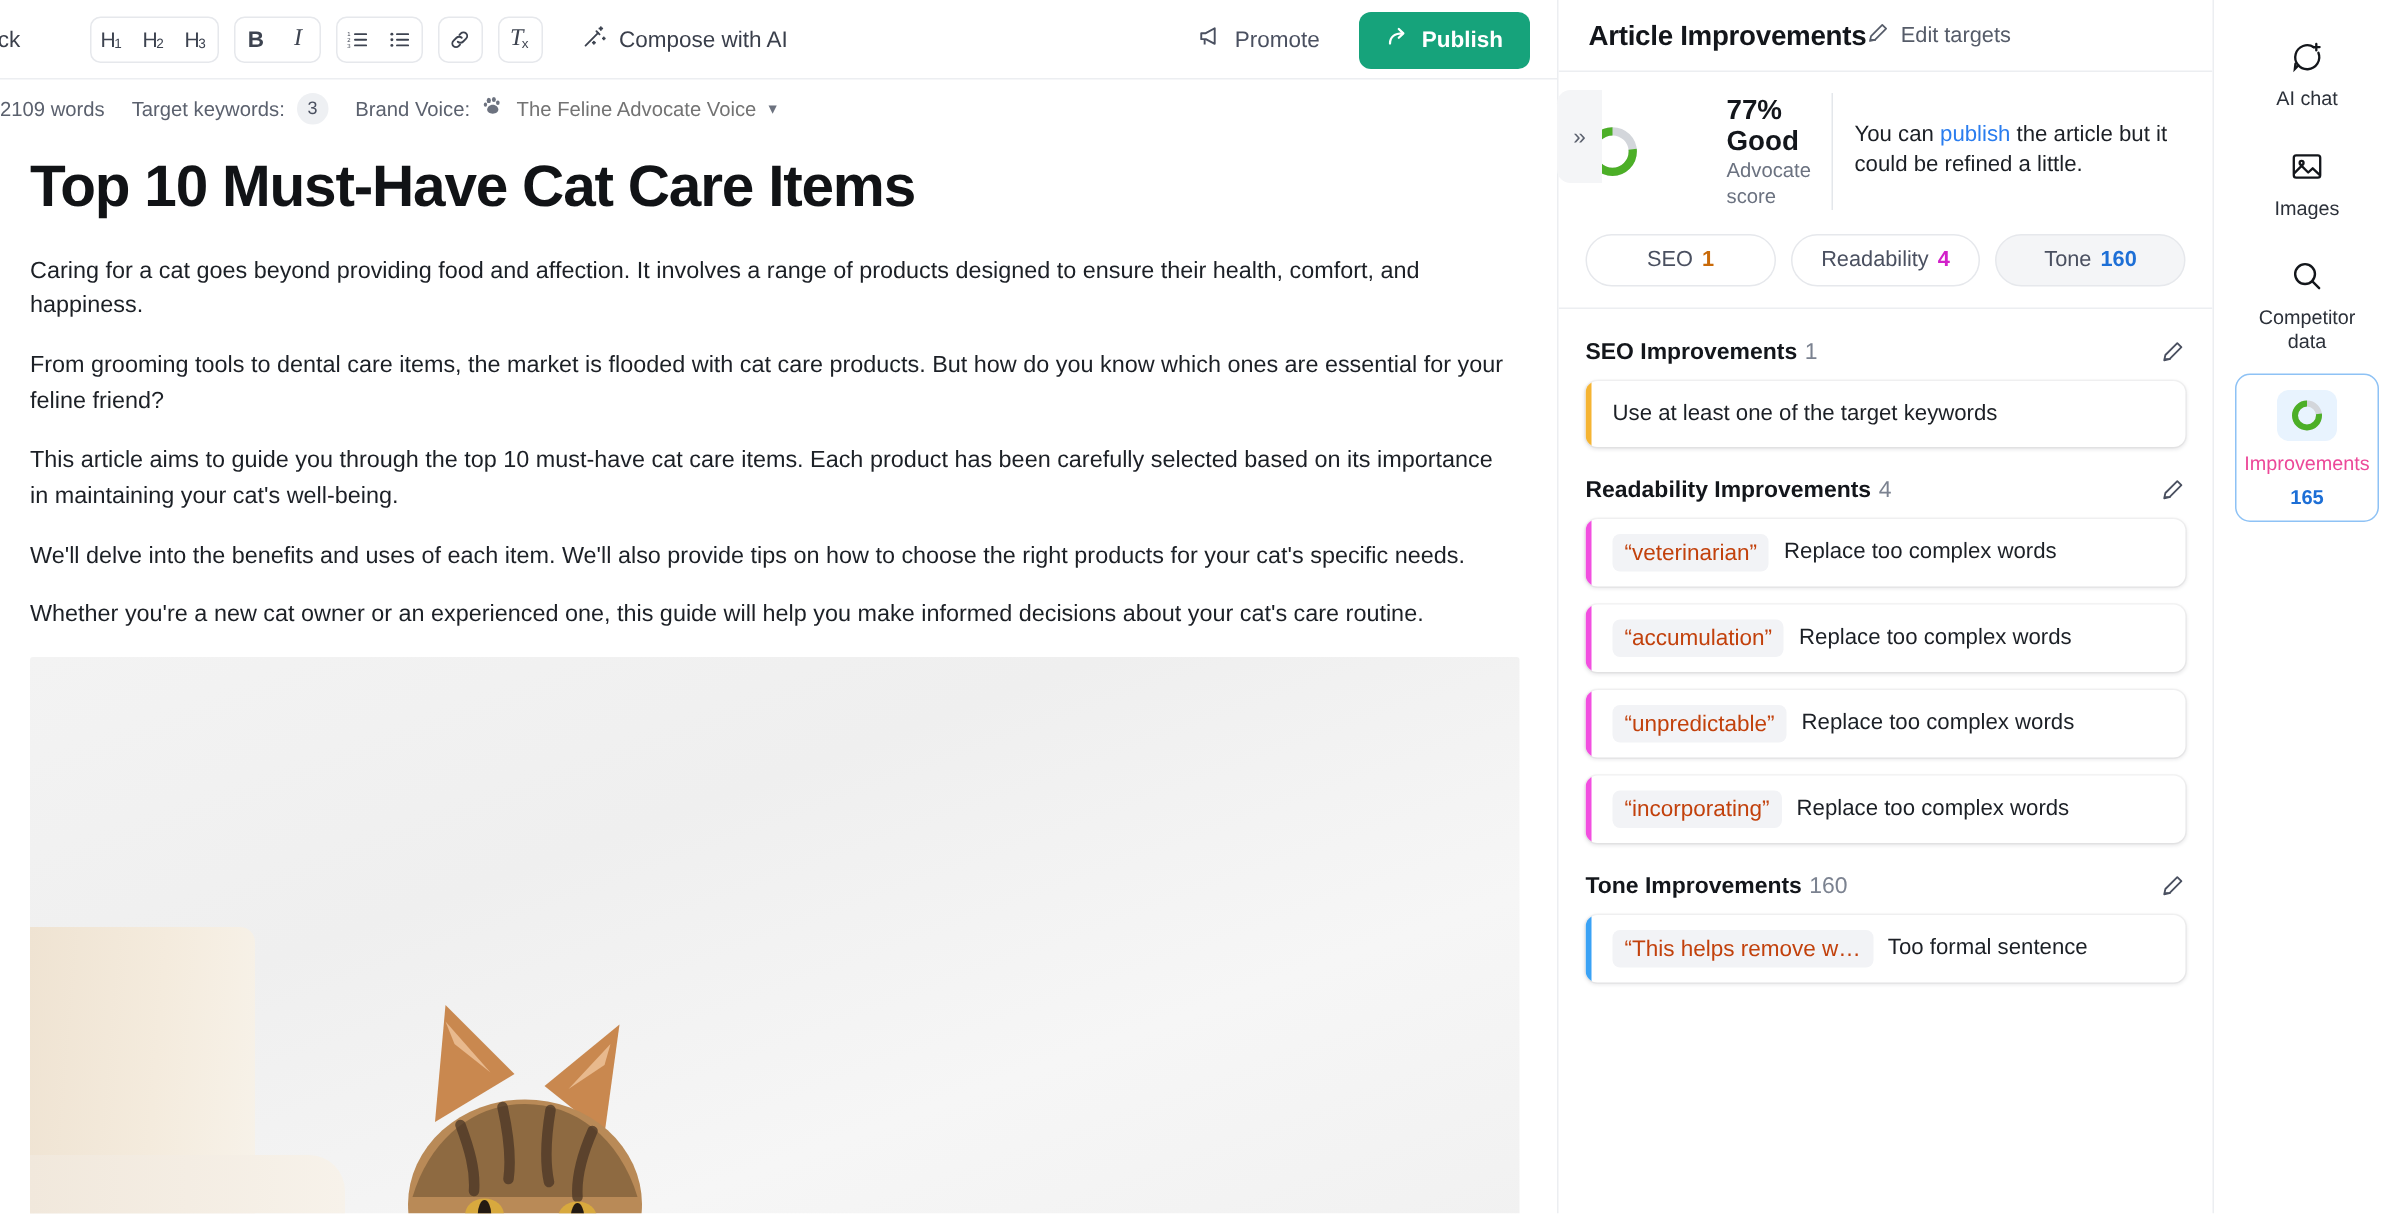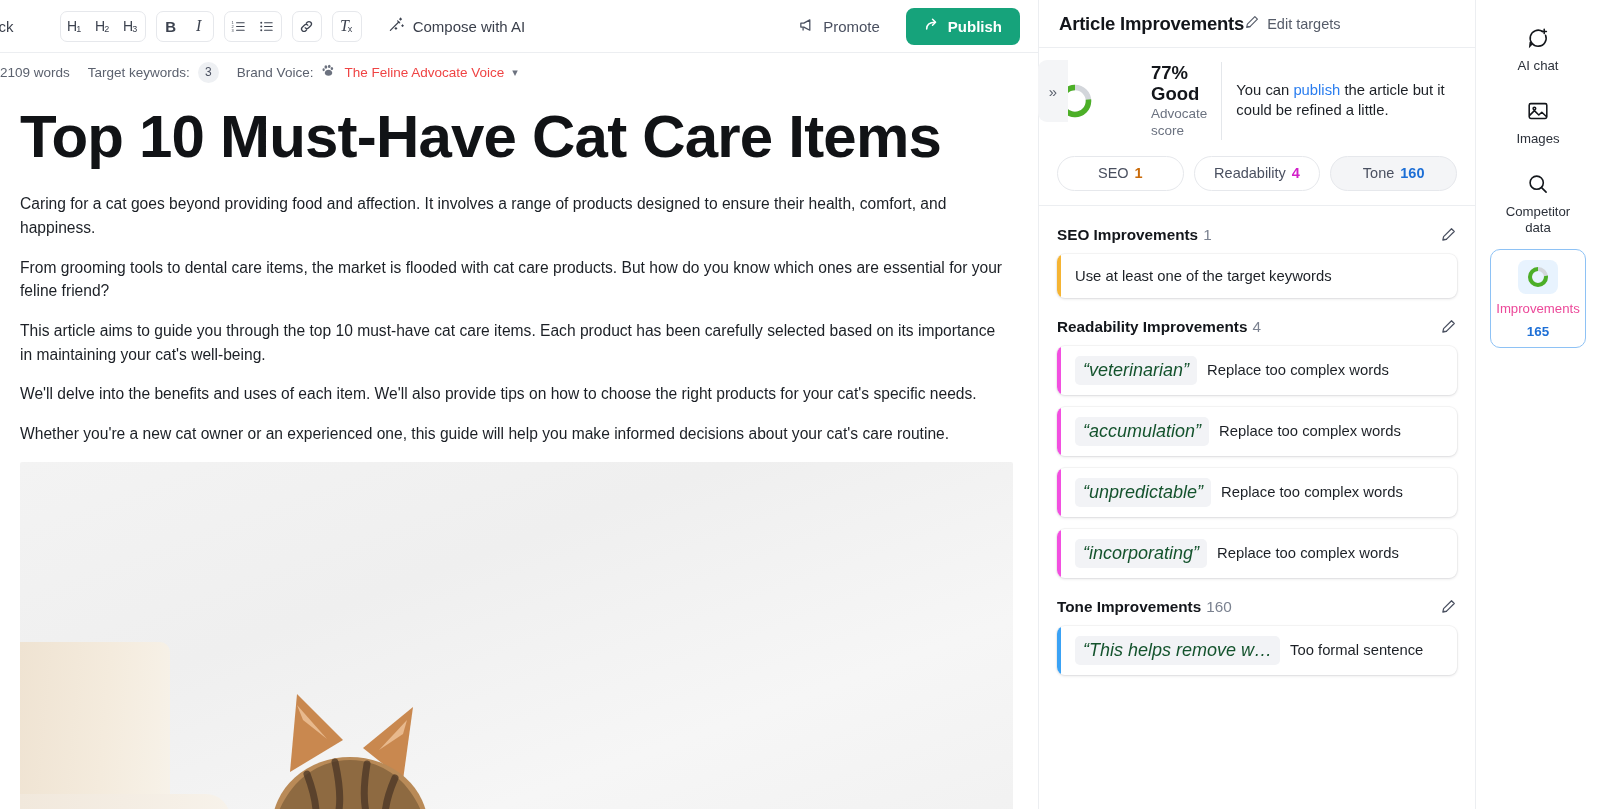--- a/index.html
+++ b/index.html
@@ -62,27 +62,27 @@
   .metabar {
     height: 38px; flex: 0 0 38px; display: flex; align-items: center;
     gap: 18px; font-size: 13.5px; color: #5b616e;
   }
   .meta-item { display: flex; align-items: center; gap: 8px; white-space: nowrap; }
   .kw-badge {
     background: #eef0f3; color: #4a5060; border-radius: 999px;
     min-width: 21px; height: 21px; display: flex; align-items: center;
     justify-content: center; font-size: 12px; padding: 0 6px;
   }
-  .bv-name { color: #ef4444; }
+  .bv-name { color: #737373; }
   .chev { font-size: 11px; color: #6c727f; }
 
   
   .article { flex: 1; overflow: hidden; padding: 6px 20px 0 20px; }
   .art-title {
-    font-size: 60px; font-weight: 700; letter-spacing: -0.8px;
+    font-size: 39px; font-weight: 700; letter-spacing: -0.8px;
     color: #111316; line-height: 1.12; margin: 6px 0 22px 0;
   }
   .art-p {
     font-size: 15.6px; line-height: 1.52; color: #1c2026;
     margin-bottom: 16px; max-width: 985px;
   }
   .art-img {
     width: 993px; height: 380px; margin-top: 8px; border-radius: 2px;
     position: relative; overflow: hidden;
     background: linear-gradient(160deg,#f3f3f3 0%,#efefef 35%,#f6f6f6 70%,#f1f1f1 100%);
@@ -153,21 +153,21 @@
   .card {
     background: #fff; border-radius: 8px; margin-bottom: 12px;
     box-shadow: 0 1px 3px rgba(20,25,35,.13), 0 0 0 1px rgba(20,25,35,.035);
     display: flex; align-items: center; min-height: 44px;
     overflow: hidden; cursor: pointer; position: relative;
   }
   .card .bar { width: 4px; align-self: stretch; flex: 0 0 4px; }
   .card .inner { display: flex; align-items: center; gap: 10px; padding: 10px 14px; flex: 1; }
   .quote {
     background: #f2f3f6; border-radius: 5px; padding: 4px 8px;
-    font-style: italic; font-size: 18px; color: #14532d; white-space: nowrap;
+    font-size: 15px; color: #c2410c; white-space: nowrap;
   }
   .card-label { font-size: 14.8px; color: #1c2026; white-space: nowrap; }
   .plain-label { font-size: 14.8px; color: #1c2026; padding: 12px 14px; }
 
   
   .rail {
     width: 124px; height: 809px; background: #fff;
     display: flex; flex-direction: column; align-items: center;
     padding-top: 14px; gap: 4px;
   }

